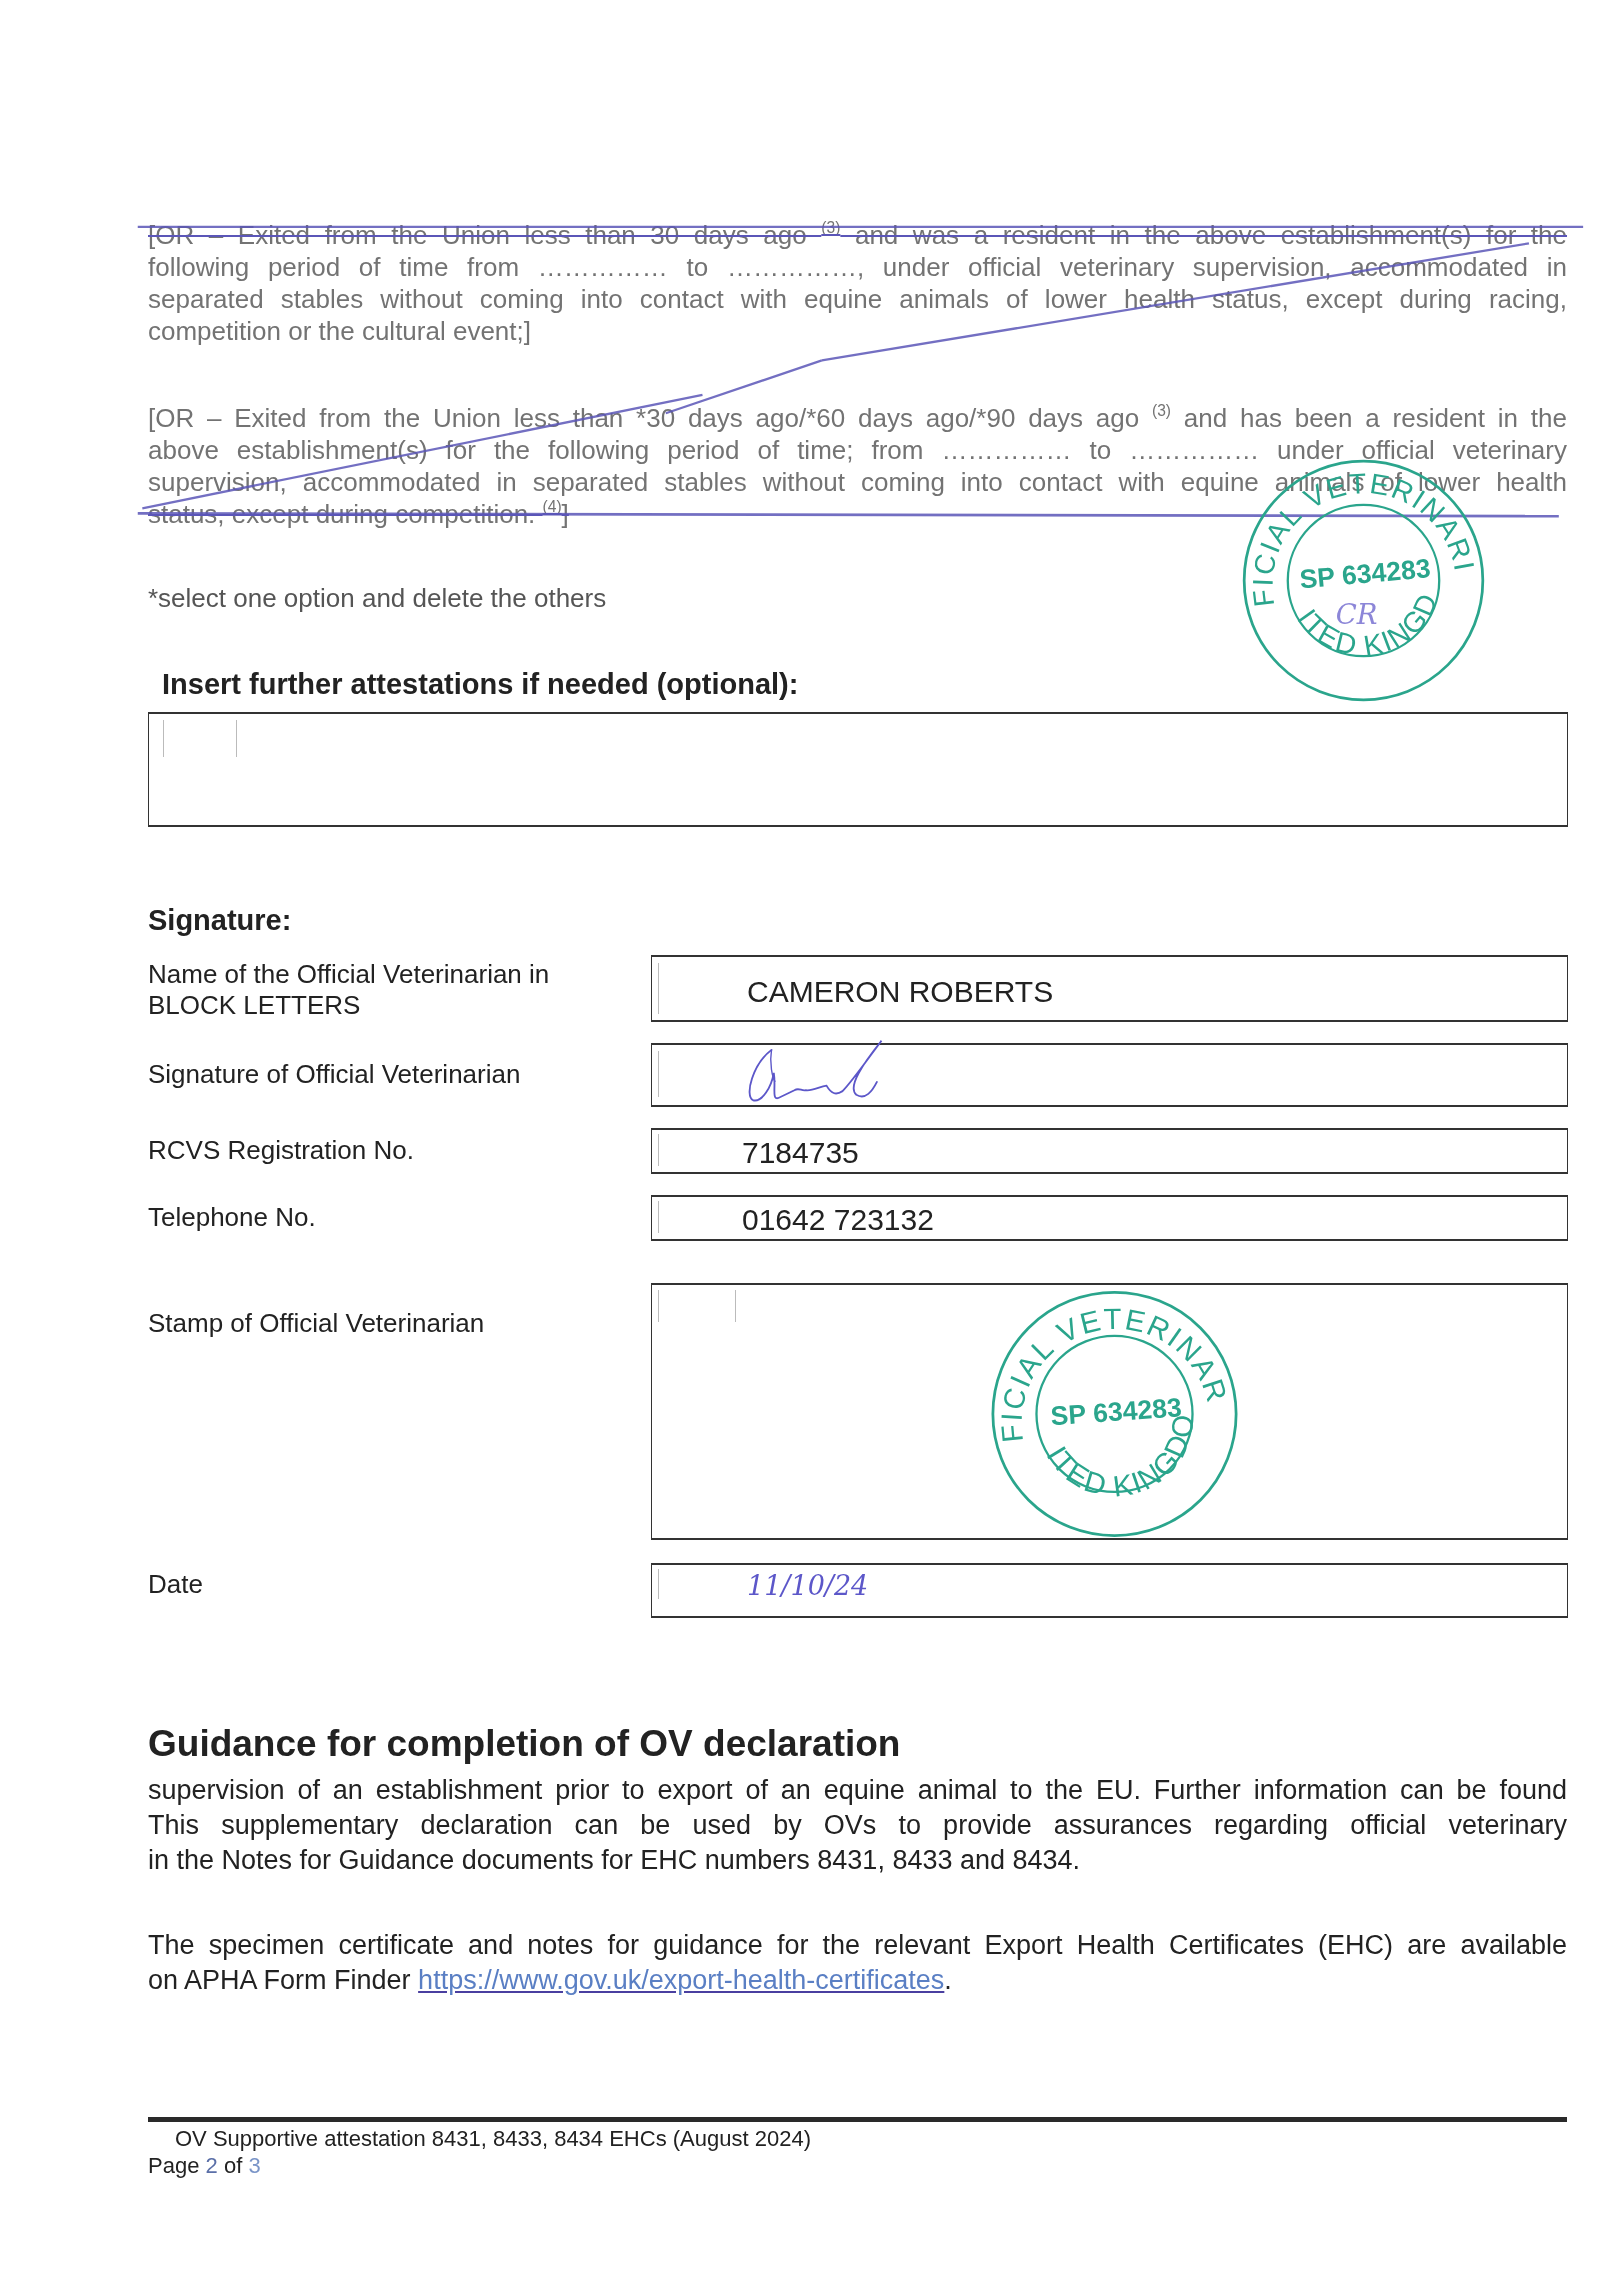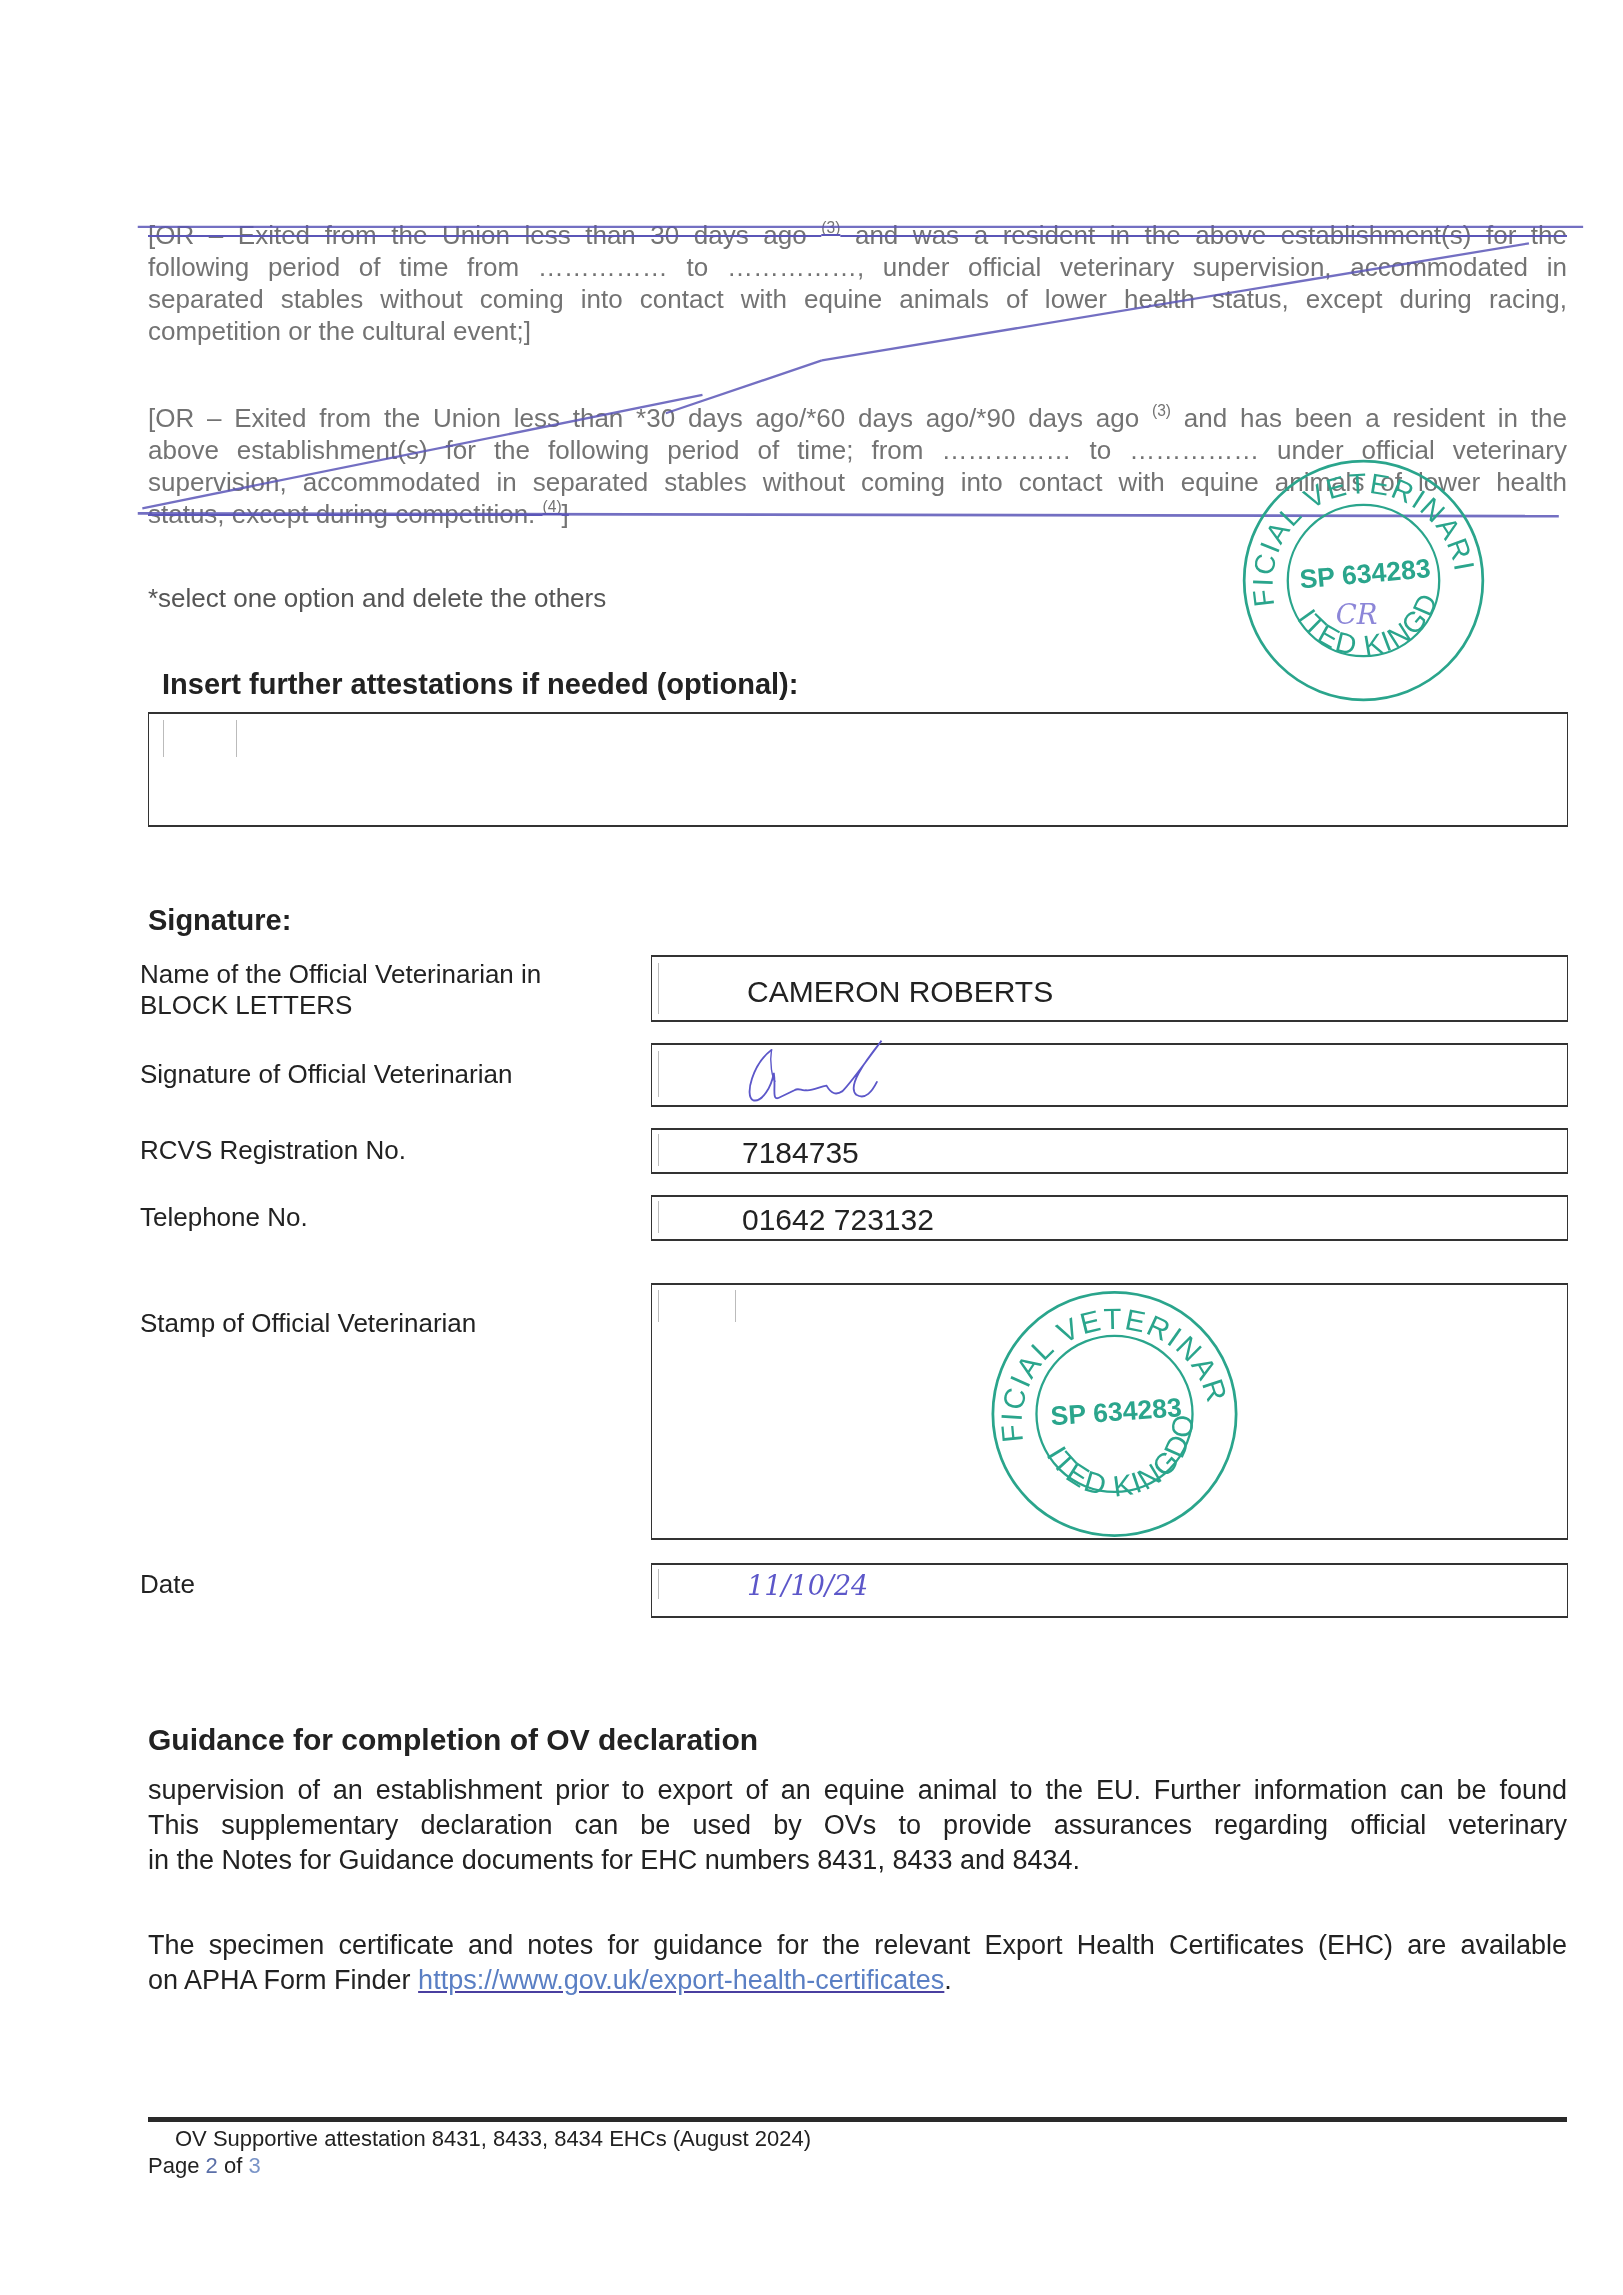--- a/index.html
+++ b/index.html
@@ -8,21 +8,21 @@
   .abs { position: absolute; }
   .para { position: absolute; left: 148px; width: 1419px; font-size: 26px; line-height: 32px;
           text-align: justify; color: #737373; }
   .para .line { display: block; text-align: justify; text-align-last: justify; white-space: nowrap; }
   .para .line.last { text-align-last: left; }
   sup { font-size: 15.6px; vertical-align: 11px; line-height: 0; }
   .strike { text-decoration: line-through; text-decoration-color: #5b56b8; text-decoration-thickness: 2.3px; }
   .heading { position: absolute; font-weight: bold; color: #222; }
   .box { position: absolute; border: 2.3px solid #333; border-left-width: 1.4px; border-right-width: 1.4px; background: #fff; box-sizing: border-box; }
   .box .cursor { position: absolute; left: 5.5px; top: 6.4px; width: 0.9px; background: #bbb; }
-  .label { position: absolute; left: 140px; font-size: 26px; line-height: 31px; color: #222; }
+  .label { position: absolute; left: 148px; font-size: 26px; line-height: 31px; color: #222; }
   .value { position: absolute; font-size: 29px; color: #222; }
   .handwrite { color: #5c57c9; font-family: "DejaVu Serif", serif; font-style: italic; }
   .stamp { position: absolute; }
   .link { color: #5a7fc4; text-decoration: underline; text-decoration-color: #4a3fa0; }
   .footer-rule { position: absolute; left: 148px; top: 2117px; width: 1419px; height: 4.6px; background: #2a2a2a; }
 </style>
 </head>
 <body>
 
 <div class="para" style="top: 219px;">
@@ -131,21 +131,21 @@
   </text>
   <text x="285" y="285" font-family="Liberation Sans, sans-serif" font-size="58" font-weight="bold" fill="#2aa58c" text-anchor="middle" transform="rotate(-4 285 285)">SP 634283</text>
 </svg>
 
 <div class="label" style="top:1569px;">Date</div>
 <div class="box" style="left:651px; top:1563px; width:917px; height:55px;">
   <div class="cursor" style="height:30px; left:6.4px; top:3.7px;"></div>
   <span class="value handwrite" style="left:95px; top:4.6px; font-size:27px;">11/10/24</span>
 </div>
 
-<div class="heading" style="left:148px; top:1723px; font-size:30px;">Guidance for completion of OV declaration</div>
+<div class="heading" style="left:148px; top:1723px; font-size:37px;">Guidance for completion of OV declaration</div>
 <div class="para" style="top:1773px; color:#222; font-size:27px; line-height:35px;">
   <span class="line">supervision of an establishment prior to export of an equine animal to the EU. Further information can be found</span>
   <span class="line">This supplementary declaration can be used by OVs to provide assurances regarding official veterinary</span>
   <span class="line last">in the Notes for Guidance documents for EHC numbers 8431, 8433 and 8434.</span>
 </div>
 <div class="para" style="top:1928px; color:#222; font-size:27px; line-height:35px;">
   <span class="line">The specimen certificate and notes for guidance for the relevant Export Health Certificates (EHC) are available</span>
   <span class="line last">
     <span>on APHA Form Finder </span><a class="link">https://www.gov.uk/export-health-certificates</a><span>.</span>
   </span>

